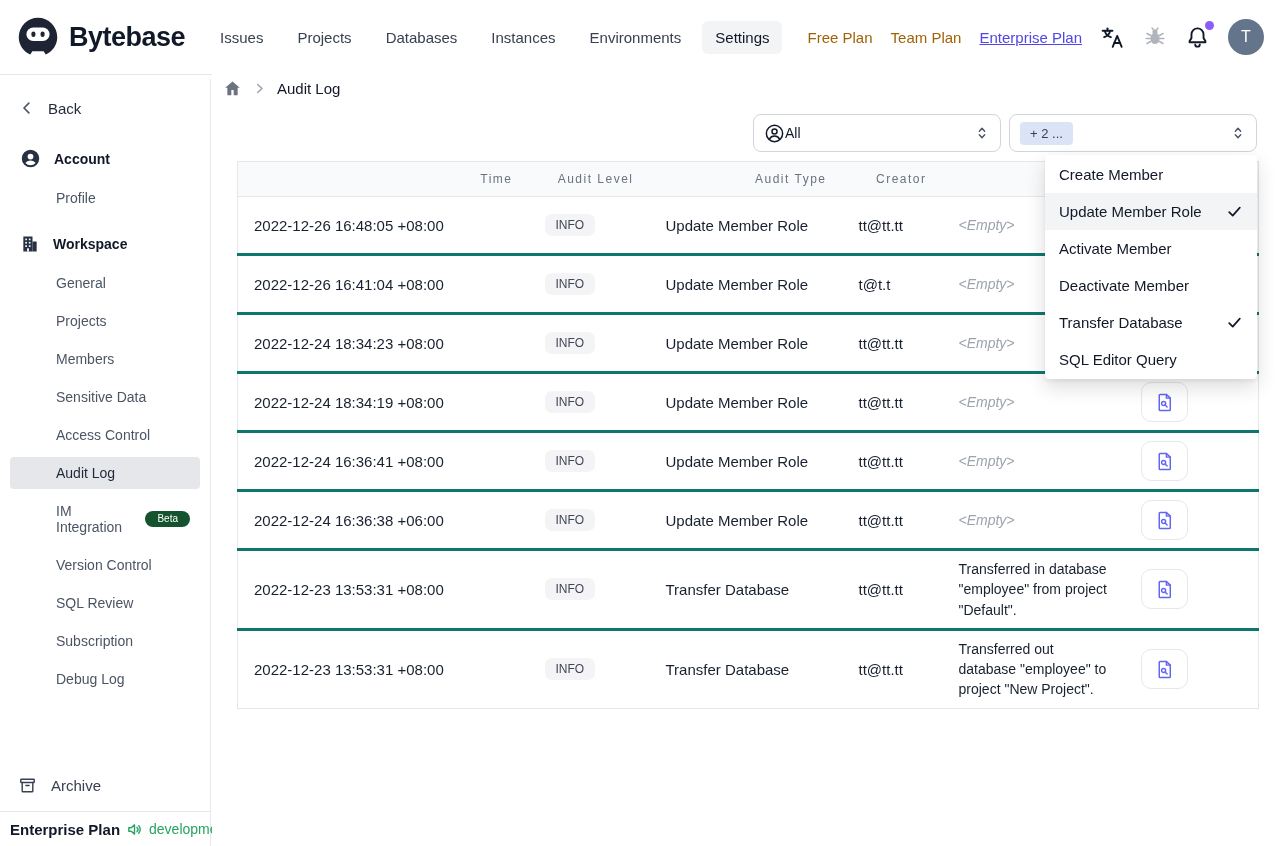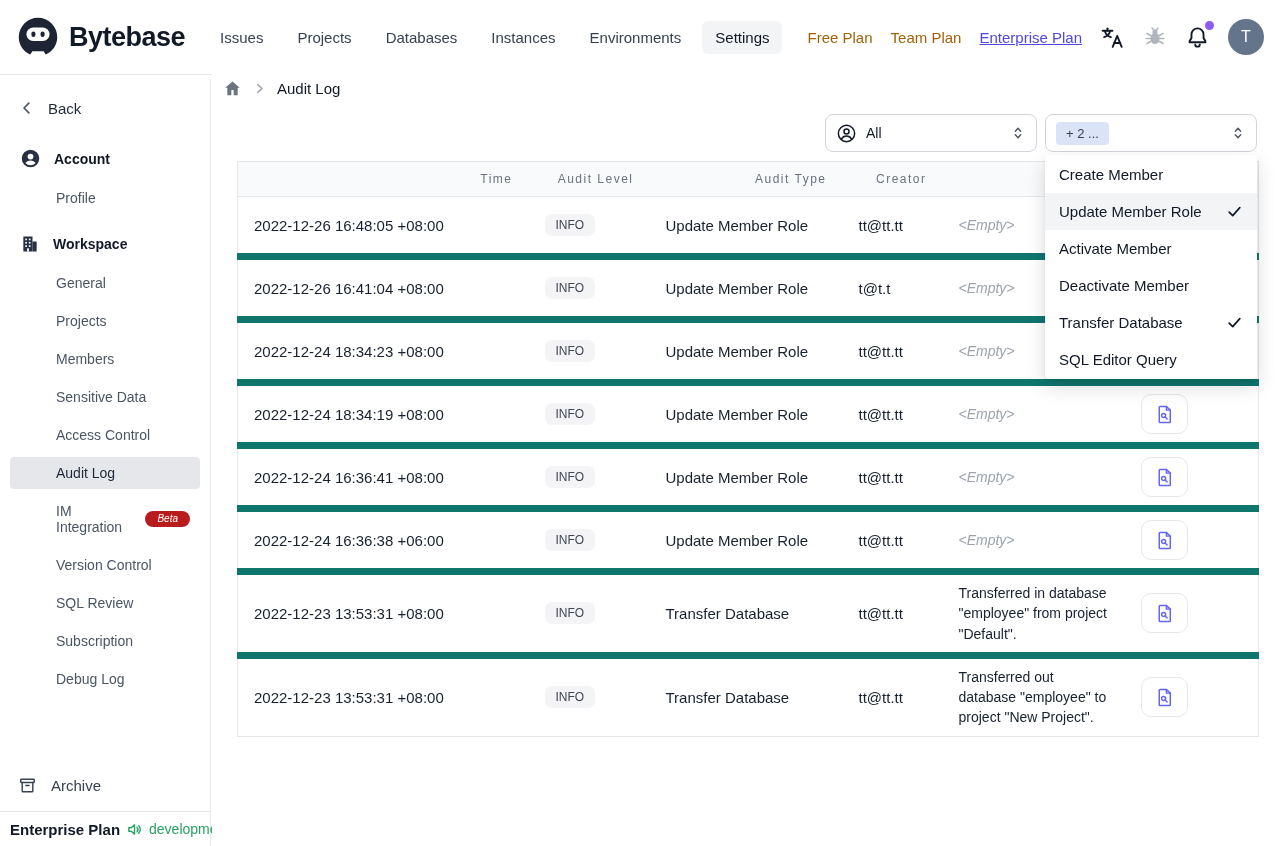--- a/index.html
+++ b/index.html
@@ -20,47 +20,47 @@
   .avatar { width:36px; height:36px; border-radius:50%; background:#64748b; color:#fff; font-size:16px; display:flex; align-items:center; justify-content:center; cursor:pointer; }
 
   
   .sidebar { position:absolute; top:79px; left:0; width:211px; bottom:0; border-right:1px solid #e5e7eb; background:#fff; display:flex; flex-direction:column; }
   .side-scroll { flex:1; padding:18px 10px 0; display:flex; flex-direction:column; overflow:hidden; }
   .back-row { display:flex; align-items:center; gap:12px; padding:2px 8px; margin-bottom:22px; font-size:15px; color:#1f2937; cursor:pointer; }
   .section-head { display:flex; align-items:center; gap:13px; padding:7px 10px; font-size:14px; font-weight:700; color:#111827; margin-bottom:6px; }
   .section-head.workspace { margin-top:7px; }
   .side-item { display:flex; align-items:center; gap:8px; padding:8px 10px 8px 46px; font-size:14px; color:#4b5563; border-radius:4px; margin-bottom:6px; cursor:pointer; }
   .side-item.active { background:#e5e7eb; color:#1f2937; }
-  .beta-badge { background:#b91c1c; color:#fff; font-size:10px; padding:3px 12px; border-radius:999px; line-height:1;font-style:italic; }
+  .beta-badge { background:#14532d; color:#fff; font-size:10px; padding:3px 12px; border-radius:999px; line-height:1; }
   .archive-row { margin-top:auto; display:flex; align-items:center; gap:14px; padding:10px 8px 16px; font-size:15px; color:#374151; cursor:pointer; }
   .plan-bar { height:35px; border-top:1px solid #e5e7eb; display:flex; align-items:center; gap:6px; padding:0 10px; white-space:nowrap; }
   .plan-bar .plan-name { font-size:15px; font-weight:700; color:#111827; }
   .plan-bar .env-name { font-size:14px; color:#27a362; }
 
   
   .main { position:absolute; left:212px; top:65px; right:0; bottom:0; background:#fff; }
   .breadcrumb { display:flex; align-items:center; gap:10px; padding:14px 0 0 11px; }
   .breadcrumb .crumb-label { font-size:15px; color:#111827; }
 
   .filter-row { position:absolute; top:49px; right:23px; display:flex; gap:8px; }
-  .select { width:212px; height:38px; border:1px solid #d1d5db; border-radius:8px; background:#fff; display:flex; align-items:center; gap:9px; padding:0 10px; cursor:pointer; }
+  .select { width:248px; height:38px; border:1px solid #d1d5db; border-radius:8px; background:#fff; display:flex; align-items:center; padding:0 10px; cursor:pointer; }
   .select .select-label { font-size:14px; color:#111827; }
   .select .caret { margin-left:auto; display:flex; }
   .type-pill { background:#dbe3f7; color:#374151; font-size:13px; padding:4px 10px; border-radius:4px; }
 
   
   .menu { position:absolute; top:90px; right:23px; width:212px; background:#fff; border-radius:4px; box-shadow:0 2px 4px rgba(0,0,0,.06), 0 8px 20px rgba(0,0,0,.14); z-index:10; padding:1px 0; }
   .menu-item { height:37px; display:flex; align-items:center; padding:0 14px; font-size:15px; color:#111827; cursor:pointer; }
   .menu-item.selected { background:#f3f4f6; }
   .menu-item .check { margin-left:auto; display:flex; }
 
   
   .audit-table { position:absolute; top:96px; left:25px; width:1021px; border:1px solid #e5e7eb; border-collapse:collapse; table-layout:fixed; background:#fff; }
   .audit-table th { background:#f9fafb; height:35px; text-align:right; padding:0 16px; font-size:12px; font-weight:500; color:#6b7280; letter-spacing:1.5px; border-bottom:1px solid #e5e7eb; white-space:nowrap; }
-  .audit-table td { padding:8px 16px; vertical-align:middle; border-bottom:7px solid #0f766e; }
+  .audit-table td { padding:8px 16px; vertical-align:middle; border-bottom:3px solid #0f766e; }
   .audit-table tr:last-child td { border-bottom:none; }
   tr.h56 td { height:56px; }
   tr.h78 td { height:78px; }
   .td-time, .td-type, .td-creator { font-size:15px; color:#18212f; white-space:nowrap; }
   .level-badge { display:inline-block; background:#f4f4f6; color:#3f4654; font-size:12px; font-weight:500; padding:4px 11px; border-radius:7px; }
   .td-comment.empty { font-size:14px; font-style:italic; color:#9ca3af; }
   .td-comment.filled { font-size:14px; color:#18212f; line-height:1.45; }
   .view-btn { width:47px; height:40px; background:#fff; border:1px solid #e5e7eb; border-radius:10px; display:flex; align-items:center; justify-content:center; cursor:pointer; }
 
   svg { display:block; }

